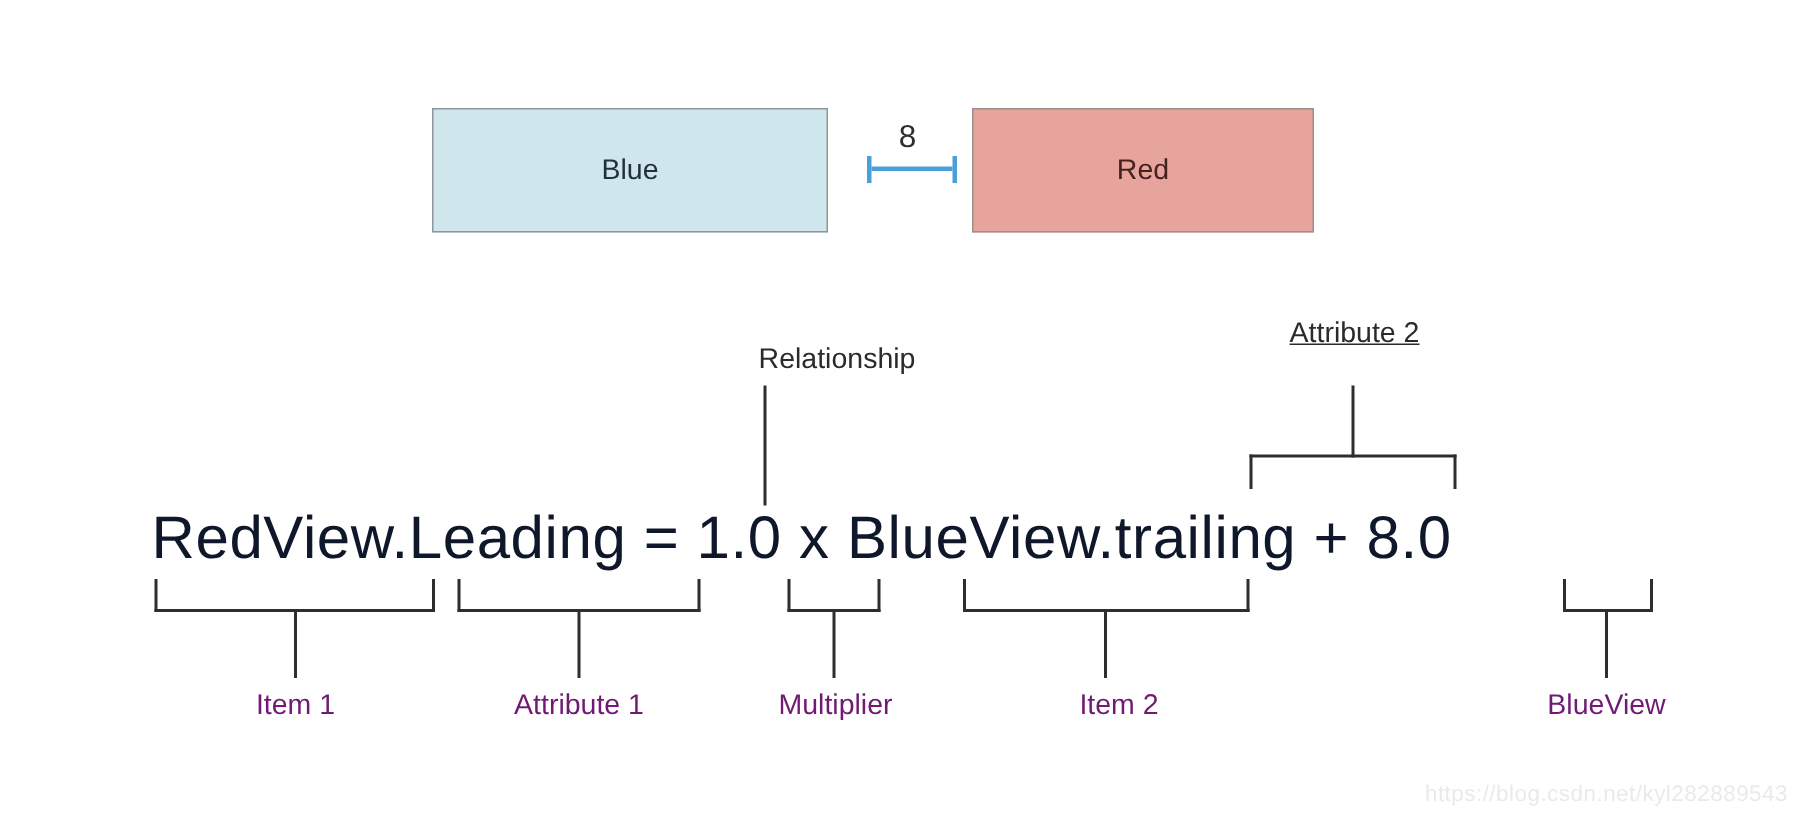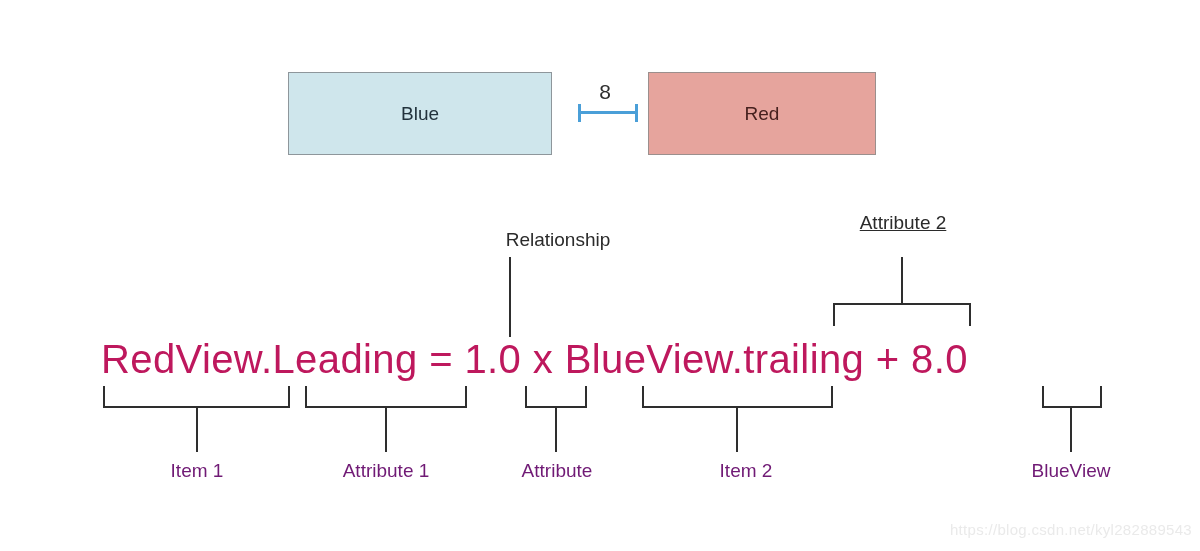--- a/index.html
+++ b/index.html
@@ -84,21 +84,21 @@
     border-top: 2px solid #2e2e2e;
     box-sizing: border-box;
   }
 
   
   .equation {
     position: absolute;
     left: 101px; top: 337px;
     font-size: 40px;
     letter-spacing: 0.4px;
-    color: #be185d;
+    color: #0f172a;
     white-space: nowrap;
   }
 
   
   .ubrace {
     position: absolute;
     top: 386px;
     height: 22px;
     border-left: 2px solid #2e2e2e;
     border-right: 2px solid #2e2e2e;
@@ -158,21 +158,21 @@
   <div class="ubrace" style="left:103px; width:187px;"></div>
   <div class="stem" style="left:196px;"></div>
   <span class="bottom-label" style="left:197px;">Item 1</span>
 
   <div class="ubrace" style="left:305px; width:162px;"></div>
   <div class="stem" style="left:385px;"></div>
   <span class="bottom-label" style="left:386px;text-align:center;">Attribute 1</span>
 
   <div class="ubrace" style="left:525px; width:62px;"></div>
   <div class="stem" style="left:555px;"></div>
-  <span class="bottom-label" style="left:557px;">Attribute</span>
+  <span class="bottom-label" style="left:557px;">Multiplier</span>
 
   <div class="ubrace" style="left:642px; width:191px;"></div>
   <div class="stem" style="left:736px;"></div>
   <span class="bottom-label" style="left:746px;">Item 2</span>
 
   <div class="ubrace" style="left:1042px; width:60px;"></div>
   <div class="stem" style="left:1070px;"></div>
   <span class="bottom-label" style="left:1071px;">BlueView</span>
 
   <span class="watermark">https://blog.csdn.net/kyl282889543</span>

